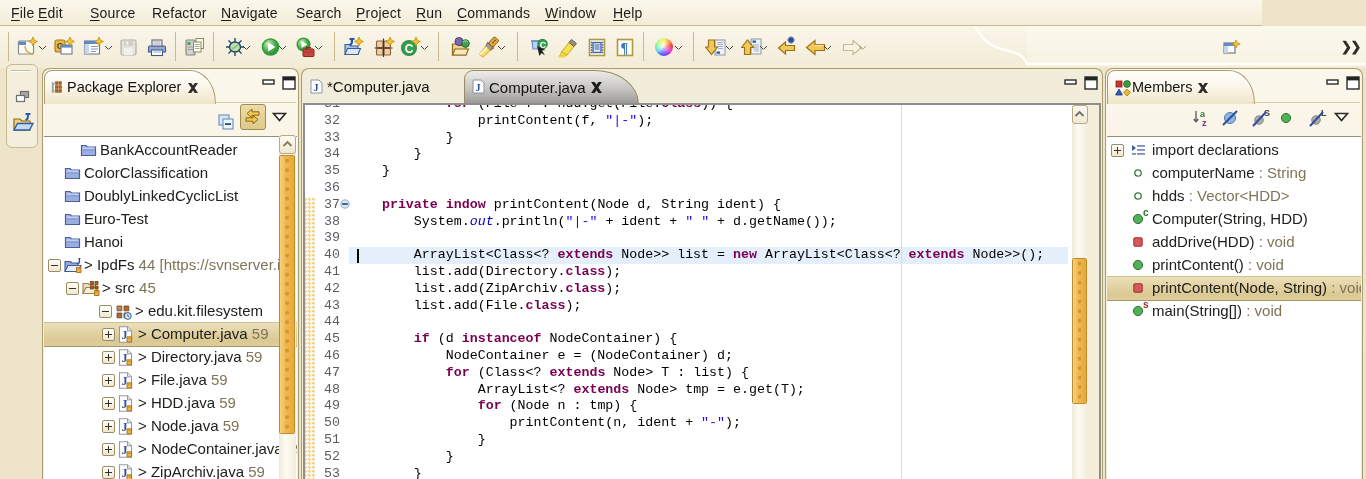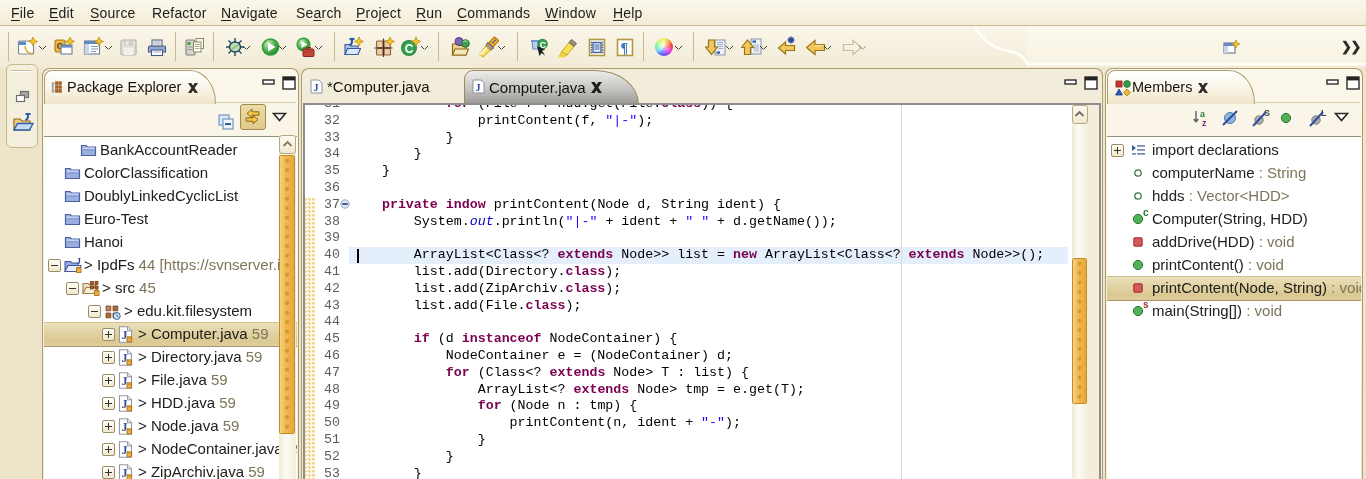--- a/index.html
+++ b/index.html
@@ -1,20 +1,20 @@
 <!DOCTYPE html>
 <html><head>
 <meta charset="utf-8">
 <style>
 html,body{margin:0;padding:0;}
 body{width:1366px;height:479px;overflow:hidden;position:relative;
   font-family:"Liberation Sans",sans-serif;background:#EDE4C9;}
 .abs{position:absolute;}
 
-#menubar{position:absolute;left:0;top:0;width:1366px;height:25px;
+#menubar{position:absolute;left:0;top:0;width:1262px;height:25px;
   background:linear-gradient(180deg,#FBF7EC,#F3ECD6);border-bottom:1px solid #C9BA8E;}
 .mi{position:absolute;top:5px;font-size:14px;color:#1c1b18;letter-spacing:0.2px;}
 .mi u{text-decoration:underline;text-underline-offset:2px;}
 
 #toolbar{position:absolute;left:0;top:26px;width:1366px;height:42px;
   background:linear-gradient(180deg,#FAF6EA,#F2EBD6);}
 .tsep{position:absolute;top:6px;width:1px;height:29px;background:#C9B98D;}
 .tbi{position:absolute;top:10px;width:22px;height:22px;}
 .dd{position:absolute;top:19px;width:7px;height:5px;}
 .dd:before{content:"";position:absolute;left:0;top:0;width:7px;height:5px;
@@ -61,21 +61,21 @@
 .ctab{position:absolute;top:1px;height:33px;font-size:15px;letter-spacing:0px;}
 .kw{color:#7B0052;font-weight:bold;}
 .st{color:#2A00FF;}
 .sf{color:#0000C0;font-style:italic;}
 </style>
 </head>
 <body>
 
 <div id="menubar">
   <span class="mi" style="left:11px"><u>F</u>ile</span>
-  <span class="mi" style="left:49px"><u>E</u>dit</span>
+  <span class="mi" style="left:38px"><u>E</u>dit</span>
   <span class="mi" style="left:90px"><u>S</u>ource</span>
   <span class="mi" style="left:152px">Refac<u>t</u>or</span>
   <span class="mi" style="left:221px"><u>N</u>avigate</span>
   <span class="mi" style="left:296px">Se<u>a</u>rch</span>
   <span class="mi" style="left:356px"><u>P</u>roject</span>
   <span class="mi" style="left:416px"><u>R</u>un</span>
   <span class="mi" style="left:457px"><u>C</u>ommands</span>
   <span class="mi" style="left:545px"><u>W</u>indow</span>
   <span class="mi" style="left:613px"><u>H</u>elp</span>
 </div>
@@ -402,21 +402,21 @@
               <rect x="8.5" y="1.5" width="3" height="3"></rect>
               <rect x="13" y="1.5" width="3" height="3"></rect>
               <rect x="8.5" y="6" width="3" height="3"></rect>
               <rect x="13" y="6" width="3" height="3"></rect>
             </g>
             <path d="M12.5 10.5 h4.5 v5 h-4.5 Z" fill="#F3B04A" stroke="#A8700D" stroke-width="0.9"></path>
             <path d="M13 12 h3.5" stroke="#C8861A" stroke-width="0.8"></path>
           </svg></span>
         <span class="lbl" style="left:58px">&gt; src <span class="deco">45</span></span>
       </div>
-      <div class="trow" style="left:4px;right:0;top:163px;">
+      <div class="trow" style="left:15px;right:0;top:163px;">
         <div class="exp minus" style="left:40px"></div>
         <span class="abs" style="left:56px;top:3px"><svg width="17" height="17" viewBox="0 0 17 17">
             <g fill="#B0693A" stroke="#70421C" stroke-width="0.8">
               <path d="M2 3 h4.8 v4.8 h-4.8 Z" fill="#C58556"></path>
               <path d="M9 3 h4.8 v4.8 h-4.8 Z"></path>
               <path d="M2 10 h4.8 v4.8 h-4.8 Z"></path>
               <path d="M9 10 h4.8 v4.8 h-4.8 Z" fill="#8E4F26"></path>
             </g>
             <circle cx="12.8" cy="13" r="3.4" fill="#D8E8F4" stroke="#2E5E8E" stroke-width="1"></circle>
             <path d="M12.8 11.2 L12.8 13.2 L14.2 13.8" stroke="#2E5E8E" stroke-width="0.9" fill="none"></path>

